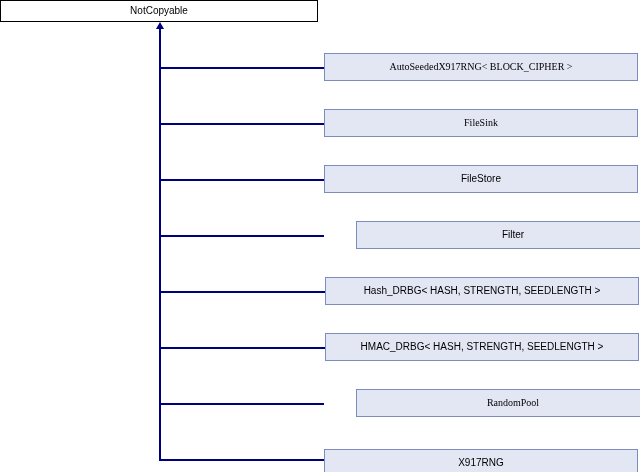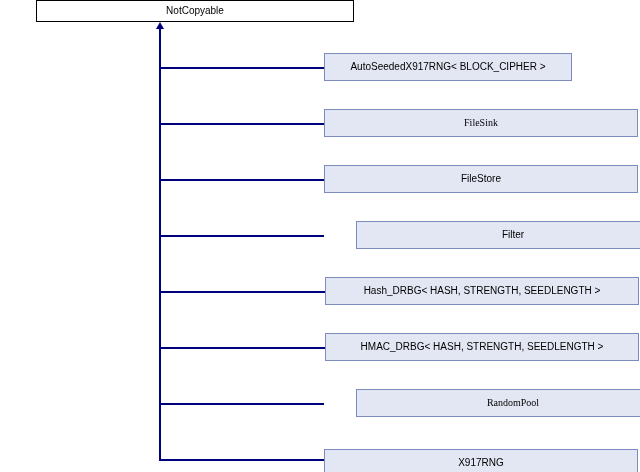--- a/index.html
+++ b/index.html
@@ -81,31 +81,31 @@
     border-left: 4px solid transparent;
     border-right: 4px solid transparent;
     border-bottom: 7px solid #00007f;
   }
 </style>
 </head>
 <body>
 
 <div id="diagram">
 
-  <div class="node-root" id="root-node" style="left: 0px; top: 0px; width: 318px; height: 22px; margin-left: 36px;">
+  <div class="node-root" id="root-node" style="left: 0px; top: 0px; width: 318px; height: 22px;">
     <span>NotCopyable</span>
   </div>
 
   <div class="arrow-up" id="root-arrow" style="left: 156px; top: 22px;"></div>
 
   <div class="edge-v" id="trunk-line" style="left: 159px; top: 28px; height: 432px;"></div>
 
   <div id="children-layer">
       <div class="edge-h" style="left: 159px; top: 67px; width: 165px;"></div>
-      <div class="node-derived" style="left: 324px; top: 53px; width: 248px; height: 28px;">
+      <div class="node-derived" style="left: 324px; top: 53px; width: 314px; height: 28px; font-family: Liberation Serif, serif;">
         <span>AutoSeededX917RNG&lt; BLOCK_CIPHER &gt;</span>
       </div>
       <div class="edge-h" style="left: 159px; top: 123px; width: 165px;"></div>
       <div class="node-derived" style="left: 324px; top: 109px; width: 314px; height: 28px; font-family: Liberation Serif, serif;">
         <span>FileSink</span>
       </div>
       <div class="edge-h" style="left: 159px; top: 179px; width: 165px;"></div>
       <div class="node-derived" style="left: 324px; top: 165px; width: 314px; height: 28px;">
         <span>FileStore</span>
       </div>

